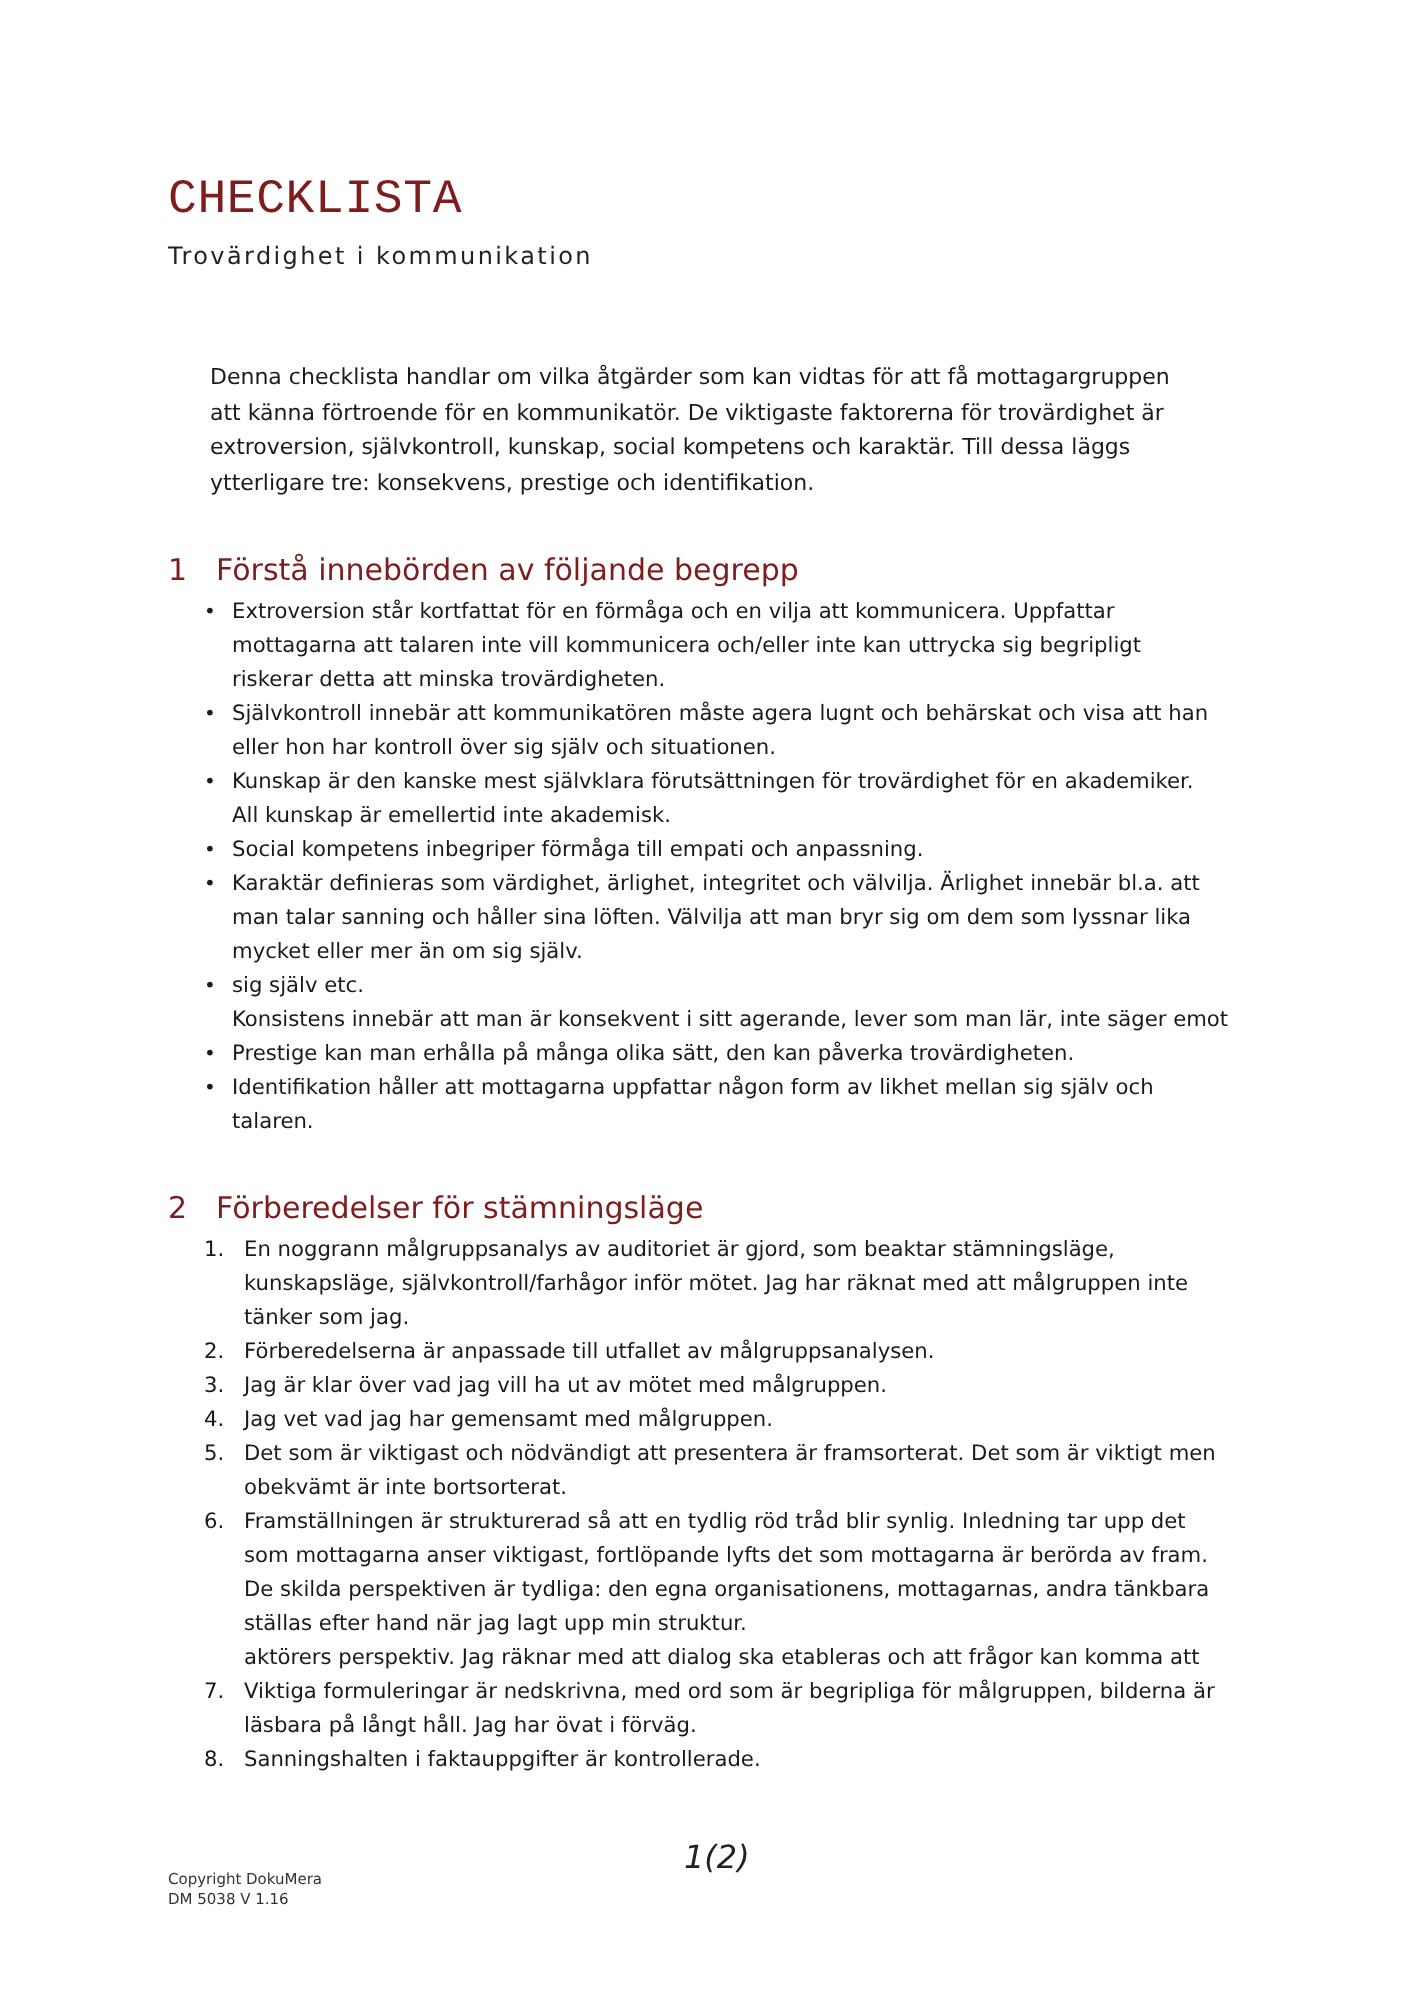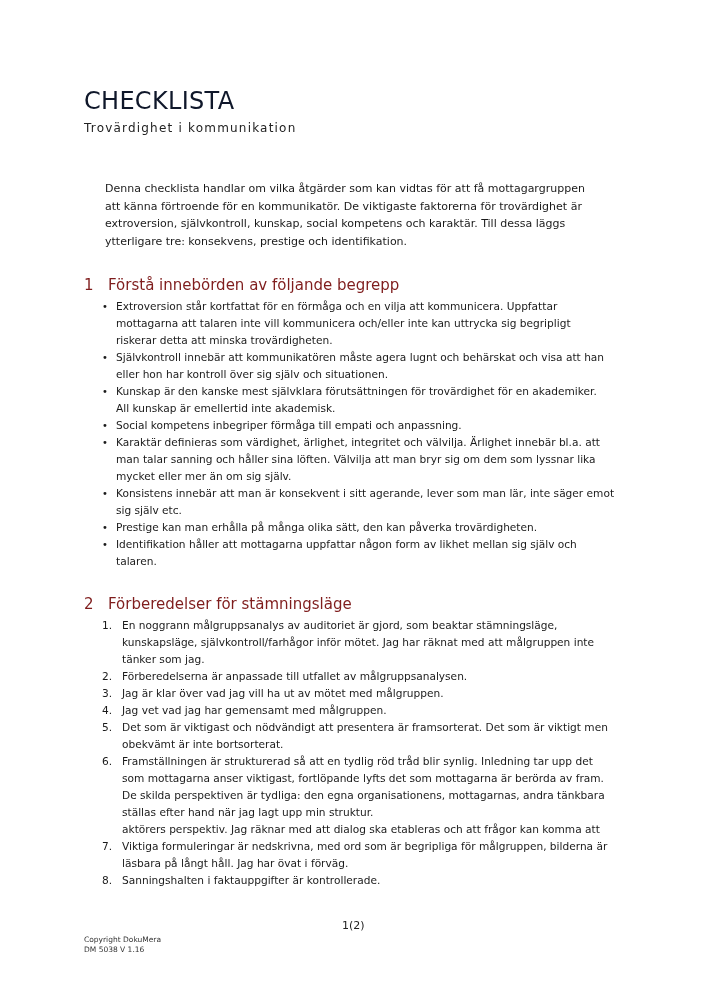--- a/index.html
+++ b/index.html
@@ -1,40 +1,40 @@
 <!DOCTYPE html>
 <html><head>
 <meta charset="utf-8">
 <style>
   html, body { margin: 0; padding: 0; background: #ffffff; }
   body { width: 707px; height: 1000px; position: relative; overflow: hidden;
          font-family: "DejaVu Sans", sans-serif; color: #1a1a1a; }
   .page { position: absolute; left: 0; top: 0; width: 707px; height: 1000px; }
   .title { position: absolute; left: 84px; top: 86px; font-size: 24px; letter-spacing: 0.3px;
-           color: #0f172a; font-weight: normal; margin: 0; line-height: 30px; }
+           color: #7f1d1d; font-weight: normal; margin: 0; line-height: 30px; font-family: Liberation Mono, monospace; }
   .subtitle { position: absolute; left: 84px; top: 120px; font-size: 12px; letter-spacing: 1.2px;
               color: #222; line-height: 16px; margin: 0; }
   .intro { position: absolute; left: 105px; top: 180px; width: 500px; 
            font-size: 11px; line-height: 17.5px; color: #1a1a1a; margin: 0; }
   .intro span { display: block; white-space: nowrap; }
   .heading { position: absolute; left: 84px; font-size: 15px; line-height: 20px; margin: 0;
              font-weight: normal; color: #7f1d1d; white-space: nowrap; }
   .heading .num { display: inline-block; width: 24px; }
   .h1 { top: 275px; }
   .h2 { top: 594px; }
   .list { position: absolute; left: 0; width: 707px; margin: 0; padding: 0; list-style: none; }
   .list1 { top: 298px; }
   .list2 { top: 617px; }
   .item { position: relative; font-size: 10.6px; line-height: 17px; color: #1a1a1a; }
   .list1 .item { padding-left: 116px; }
   .list2 .item { padding-left: 122px; }
   .item .line { display: block; white-space: nowrap; }
   .bullet { position: absolute; left: 102px; top: 0; font-size: 10px; line-height: 17px; }
   .number { position: absolute; left: 102px; top: 0; line-height: 17px; }
-  .pagenum { position: absolute; left: 342px; top: 919px; font-size: 11px; color: #222; }
+  .pagenum { position: absolute; left: 342px; top: 919px; font-size: 16px; color: #222; font-style: italic; }
   .footer { position: absolute; left: 84px; top: 935px; font-size: 7.5px; line-height: 10px; color: #333; }
   .footer span { display: block; }
 </style>
 </head>
 <body>
 
 <div class="page">
   <h1 class="title">CHECKLISTA</h1>
   <p class="subtitle">Trovärdighet i kommunikation</p>
 
@@ -70,22 +70,22 @@
         <span class="line">Social kompetens inbegriper förmåga till empati och anpassning.</span>
       </li>
       <li class="item">
         <span class="bullet">•</span>
         <span class="line">Karaktär definieras som värdighet, ärlighet, integritet och välvilja. Ärlighet innebär bl.a. att</span>
         <span class="line">man talar sanning och håller sina löften. Välvilja att man bryr sig om dem som lyssnar lika</span>
         <span class="line">mycket eller mer än om sig själv.</span>
       </li>
       <li class="item">
         <span class="bullet">•</span>
+        <span class="line">sig själv etc.</span>
         <span class="line">Konsistens innebär att man är konsekvent i sitt agerande, lever som man lär, inte säger emot</span>
-        <span class="line">sig själv etc.</span>
       </li>
       <li class="item">
         <span class="bullet">•</span>
         <span class="line">Prestige kan man erhålla på många olika sätt, den kan påverka trovärdigheten.</span>
       </li>
       <li class="item">
         <span class="bullet">•</span>
         <span class="line">Identifikation håller att mottagarna uppfattar någon form av likhet mellan sig själv och</span>
         <span class="line">talaren.</span>
       </li>

